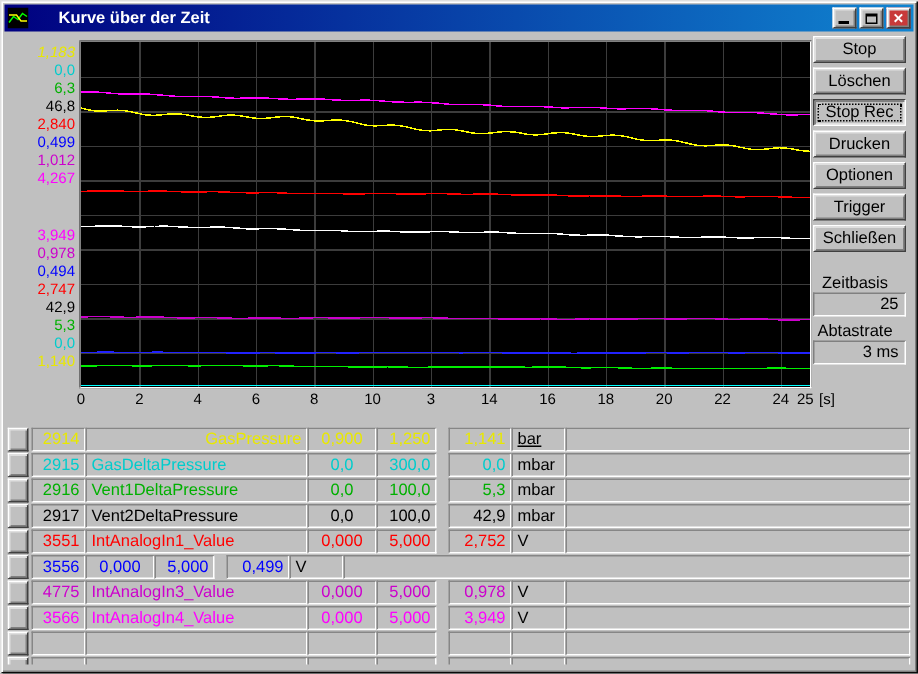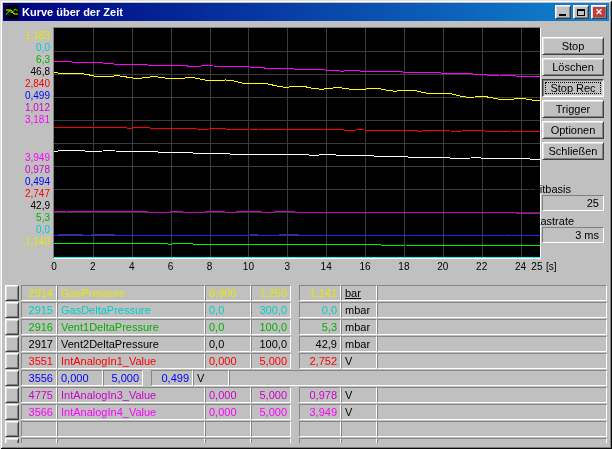--- a/index.html
+++ b/index.html
@@ -6,21 +6,21 @@
   *{box-sizing:border-box;font-family:"Liberation Sans",sans-serif;}
   .window{
     position:relative;width:612px;height:449px;background:#c0c0c0;
     box-shadow:inset 1px 1px 0 #dfdfdf, inset -1px -1px 0 #0a0a0a,
                inset 2px 2px 0 #ffffff, inset -2px -2px 0 #808080;
     overflow:hidden;
   }
   .titlebar{
     position:absolute;left:3px;top:3px;right:3px;height:18px;
     background:linear-gradient(90deg,#000080,#1084d0);
-    display:flex;align-items:center;padding:0 2px;gap:3px;
+    display:flex;align-items:center;padding:0 2px;gap:20px;
   }
   .title-text{color:#fff;font-size:11px;font-weight:bold;flex:1;white-space:nowrap;overflow:hidden;}
   .app-icon{width:14px;height:14px;display:inline-block;}
   .tbtns{display:flex;gap:2px;align-items:center;}
   .tbtn{
     width:16px;height:14px;background:#c0c0c0;position:relative;
     border:1px solid;border-color:#fff #404040 #404040 #fff;
     box-shadow:inset 1px 1px 0 #dfdfdf, inset -1px -1px 0 #808080;
     display:flex;align-items:center;justify-content:center;
   }
@@ -35,33 +35,33 @@
   }
   #plot-svg{display:block;background:#000;}
   .yaxis{position:absolute;left:0;width:50px;}
   .yaxis div{height:12px;line-height:12px;font-size:10px;text-align:right;white-space:nowrap;}
   #axis-start-labels{top:30px;}
   #axis-current-labels{top:152px;}
   #x-ticks{position:absolute;left:54px;top:261px;width:486px;height:12px;}
   #x-ticks span{position:absolute;top:0;font-size:10px;color:#000;transform:translateX(-50%);white-space:nowrap;}
   #x-unit{position:absolute;left:546px;top:261px;font-size:10px;color:#000;}
   
-  #button-panel{position:absolute;left:542px;top:37px;width:62px;}
+  #button-panel{position:absolute;left:542px;top:24px;width:62px;}
   .btn95{
     height:18px;margin-bottom:3px;background:#c0c0c0;font-size:11px;color:#000;
     border:1px solid;border-color:#fff #404040 #404040 #fff;
     box-shadow:inset 1px 1px 0 #dfdfdf, inset -1px -1px 0 #808080;
     display:flex;align-items:center;justify-content:center;white-space:nowrap;cursor:default;
   }
   .btn95.pressed{
     border-color:#404040 #fff #fff #404040;
     box-shadow:inset 1px 1px 0 #808080, inset -1px -1px 0 #dfdfdf;
     outline:1px dotted #000;outline-offset:-4px;
   }
-  .panel-label{position:absolute;left:516px;width:66px;font-size:11px;color:#000;text-align:center;}
+  .panel-label{position:absolute;left:537px;width:66px;font-size:11px;color:#000;text-align:center;}
   .panel-value{
     position:absolute;left:542px;width:62px;height:16px;background:#c0c0c0;
     border:1px solid;border-color:#808080 #fff #fff #808080;
     font-size:11px;color:#000;text-align:right;padding:1px 4px 0 0;
   }
   #zeitbasis-label{top:183px;}  #zeitbasis-value{top:195px;}
   #abtastrate-label{top:215px;} #abtastrate-value{top:227px;}
   
   #data-table{position:absolute;left:5px;top:285px;width:602px;height:158px;overflow:hidden;}
   .trow{display:flex;height:16px;margin-bottom:1px;}
@@ -70,21 +70,21 @@
     border:1px solid;border-color:#fff #404040 #404040 #fff;
     box-shadow:inset 1px 1px 0 #dfdfdf, inset -1px -1px 0 #808080;
   }
   .tcell{
     flex:none;height:16px;background:#c0c0c0;font-size:11px;line-height:14px;
     border:1px solid;border-color:#868686 #fff #fff #868686;
     padding:0 3px;white-space:nowrap;overflow:hidden;
   }
   .c-id{width:36px;text-align:right;}
   .c-name{width:148px;}
-  .c-min{width:46px;text-align:left;}
+  .c-min{width:46px;text-align:center;}
   .c-max{width:40px;text-align:right;}
   .c-gap{width:8px;flex:none;height:16px;}
   .c-val{width:42px;text-align:right;}
   .c-unit{width:36px;}
   .c-fill{flex:1;}
 </style>
 </head>
 <body>
 
 <div class="window">
@@ -105,28 +105,28 @@
       <span class="tbtn">
           <span class="max-glyph"></span>
         </span>
       <span class="tbtn close">
           <span class="close-glyph">✕</span>
         </span>
     </span>
   </div>
 
   <div class="yaxis" id="axis-start-labels">
-      <div style="color: rgb(232, 232, 0);">1,183</div>
+      <div style="color: rgb(232, 232, 0); font-style: italic;">1,183</div>
       <div style="color: rgb(0, 204, 204);">0,0</div>
       <div style="color: rgb(0, 176, 0);">6,3</div>
       <div style="color: rgb(0, 0, 0);">46,8</div>
       <div style="color: rgb(255, 0, 0);">2,840</div>
       <div style="color: rgb(0, 0, 255);">0,499</div>
       <div style="color: rgb(204, 0, 204);">1,012</div>
-      <div style="color: rgb(255, 0, 255);">3,181</div>
+      <div style="color: rgb(255, 0, 255);">4,267</div>
     </div>
   <div class="yaxis" id="axis-current-labels">
       <div style="color: rgb(255, 0, 255);">3,949</div>
       <div style="color: rgb(204, 0, 204);">0,978</div>
       <div style="color: rgb(0, 0, 255);">0,494</div>
       <div style="color: rgb(255, 0, 0);">2,747</div>
       <div style="color: rgb(0, 0, 0);">42,9</div>
       <div style="color: rgb(0, 176, 0);">5,3</div>
       <div style="color: rgb(0, 204, 204);">0,0</div>
       <div style="color: rgb(232, 232, 0);">1,140</div>
@@ -181,35 +181,36 @@
       <span style="left: 427.68px;">22</span>
       <span style="left: 466.56px;">24</span>
       <span style="left: 486px; transform: translateX(-78%);">25</span>
     </div>
   <div id="x-unit">[s]</div>
 
   <div id="button-panel">
       <div class="btn95">Stop</div>
       <div class="btn95">Löschen</div>
       <div class="btn95 pressed">Stop Rec</div>
+      <div class="btn95">Drucken</div>
+      <div class="btn95">Optionen</div>
       <div class="btn95">Trigger</div>
-      <div class="btn95">Optionen</div>
       <div class="btn95">Schließen</div>
     </div>
 
   <div class="panel-label" id="zeitbasis-label">Zeitbasis</div>
   <div class="panel-value" id="zeitbasis-value">25</div>
   <div class="panel-label" id="abtastrate-label">Abtastrate</div>
   <div class="panel-value" id="abtastrate-value">3 ms</div>
 
   <div id="data-table">
       <div class="trow">
         <div class="rowbtn"></div>
         <div class="tcell c-id" style="color: rgb(232, 232, 0);">2914</div>
-        <div class="tcell c-name" style="color: rgb(232, 232, 0);">GasPressure</div>
+        <div class="tcell c-name" style="color: rgb(232, 232, 0); text-align: right;">GasPressure</div>
         <div class="tcell c-min" style="color: rgb(232, 232, 0);">0,900</div>
         <div class="tcell c-max" style="color: rgb(232, 232, 0);">1,250</div>
         <div class="c-gap"></div>
         <div class="tcell c-val" style="color: rgb(232, 232, 0);">1,141</div>
         <div class="tcell c-unit" style="color: rgb(0, 0, 0); text-decoration: underline;">bar</div>
         <div class="tcell c-fill"></div>
       </div>
       <div class="trow">
         <div class="rowbtn"></div>
         <div class="tcell c-id" style="color: rgb(0, 204, 204);">2915</div>

